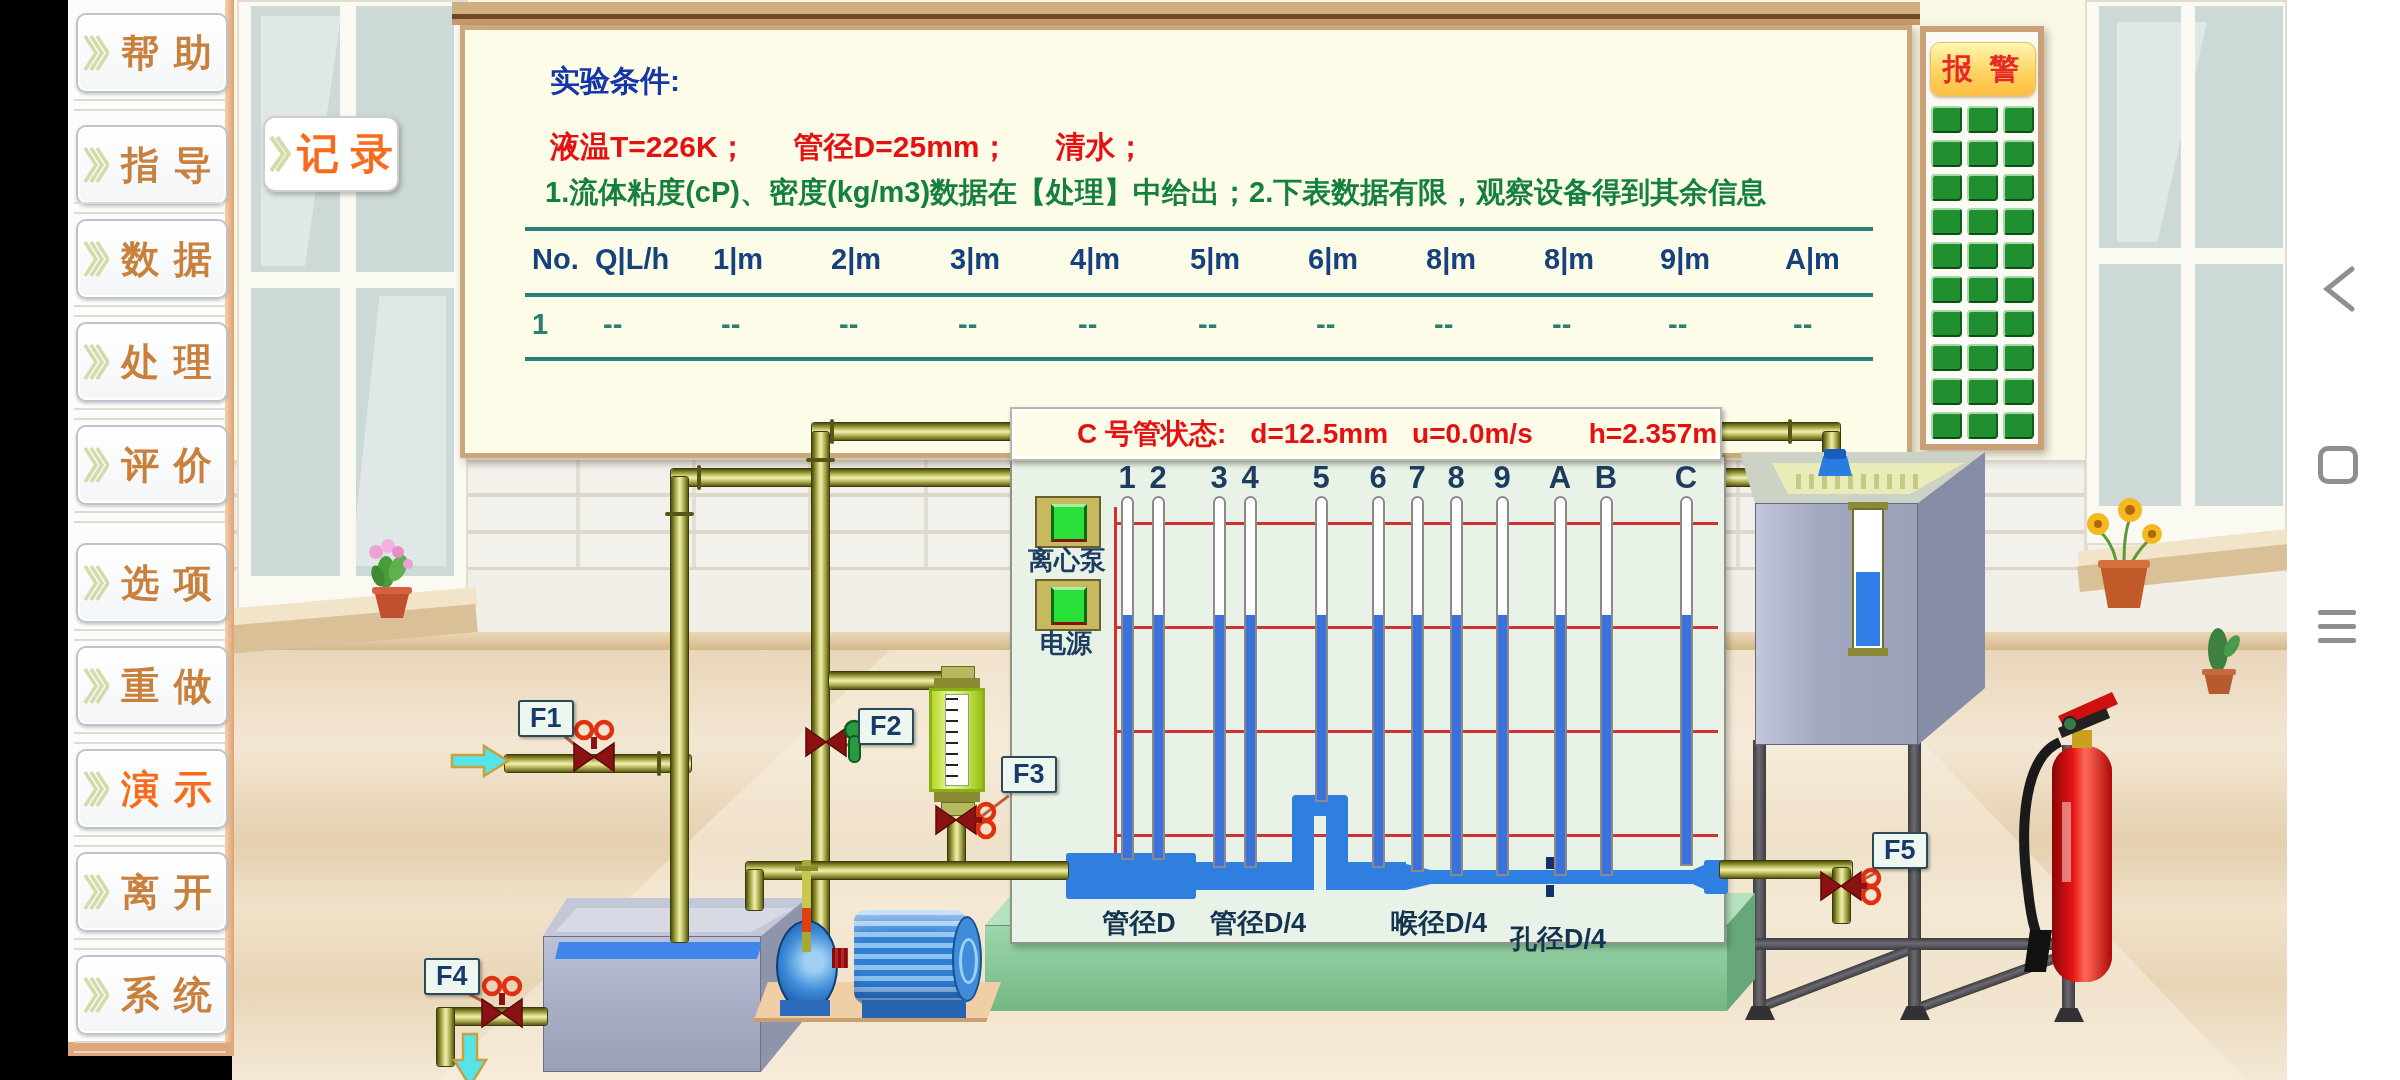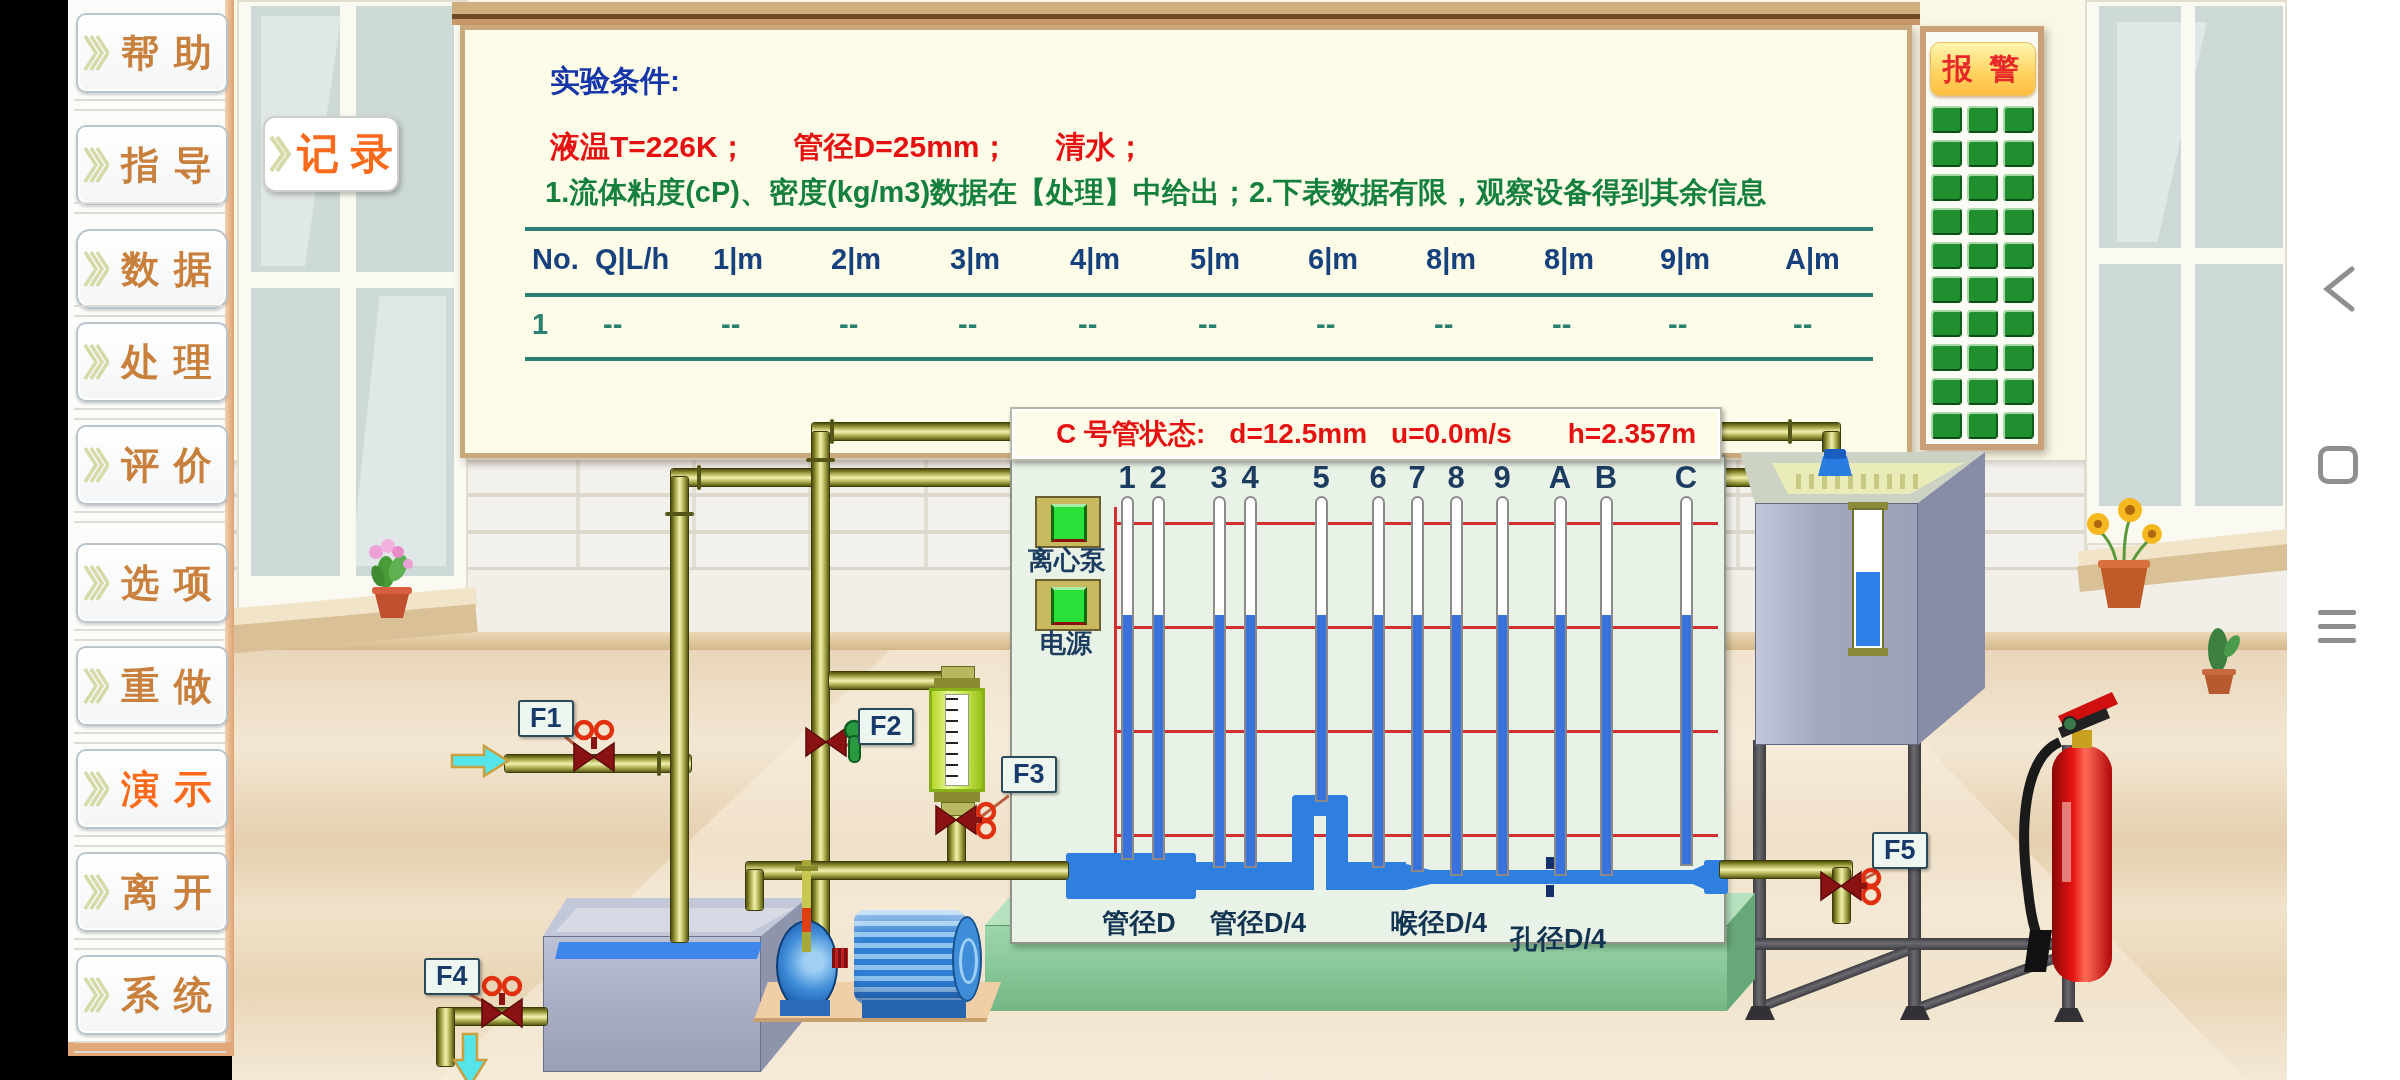--- a/index.html
+++ b/index.html
@@ -355,21 +355,21 @@
         <div class="inner"></div>
       </div>
     <div class="btn-lab" style="left:0;top:86px;width:110px;">离心泵</div>
     <div class="sqbtn" style="left:23px;top:122px;">
         <div class="inner"></div>
       </div>
     <div class="btn-lab" style="left:10px;top:169px;width:88px;">电源</div>
   </div>
 
   <div class="abs statusbar" style="left:1010px;top:407px;width:708px;height:50px;color:#e51010;">
-    <span style="margin-left:44px;">C 号管状态:</span>
+    <span style="margin-left:65px;">C 号管状态:</span>
     <span style="margin-left:24px;">d=12.5mm</span>
     <span style="margin-left:24px;">u=0.0m/s</span>
     <span style="margin-left:56px;">h=2.357m</span>
   </div>
 
   <div class="abs" style="left:543px;top:896px;width:270px;height:176px;">
     <div class="poly" style="left:0;top:0;width:270px;height:42px;background:#c3c8d8;clip-path:polygon(24px 2px,264px 2px,218px 40px,0 40px);"></div>
     <div class="poly" style="left:0;top:0;width:270px;height:40px;background:#d7dae4;clip-path:polygon(34px 12px,252px 12px,208px 36px,12px 36px);"></div>
     <div class="poly" style="left:0;top:40px;width:218px;height:136px;background:linear-gradient(180deg,#bcc1d6,#a9aec6 50%,#9ba0b8);border:1px solid #6a7088;box-sizing:border-box;"></div>
     <div class="poly" style="left:12px;top:46px;width:208px;height:17px;background:#3f86ea;clip-path:polygon(2% 0,100% 0,97% 100%,0 100%);"></div>
@@ -509,21 +509,21 @@
       <div class="sep" style="top: 99px;"></div>
       <div class="sep" style="top: 109px;"></div>
       <div class="side-btn" style="top: 125px;">
         <svg width="26" height="48" viewBox="0 0 26 48" style="margin-left:5px;">
           <path d="M2 7 L13 24 L2 41 M8 7 L19 24 L8 41 M14 7 L25 24 L14 41" stroke="#d6daa8" stroke-width="3.5" fill="none"></path>
         </svg>
         <span class="lbl" style="color:#c8803c;">指 导</span>
       </div>
       <div class="sep" style="top: 202px;"></div>
       <div class="sep" style="top: 212px;"></div>
-      <div class="side-btn" style="top: 229px; border-radius: 14px;">
+      <div class="side-btn" style="top: 219px;">
         <svg width="26" height="48" viewBox="0 0 26 48" style="margin-left:5px;">
           <path d="M2 7 L13 24 L2 41 M8 7 L19 24 L8 41 M14 7 L25 24 L14 41" stroke="#d6daa8" stroke-width="3.5" fill="none"></path>
         </svg>
         <span class="lbl" style="color:#c8803c;">数 据</span>
       </div>
       <div class="sep" style="top: 305px;"></div>
       <div class="sep" style="top: 315px;"></div>
       <div class="side-btn" style="top: 322px;">
         <svg width="26" height="48" viewBox="0 0 26 48" style="margin-left:5px;">
           <path d="M2 7 L13 24 L2 41 M8 7 L19 24 L8 41 M14 7 L25 24 L14 41" stroke="#d6daa8" stroke-width="3.5" fill="none"></path>

